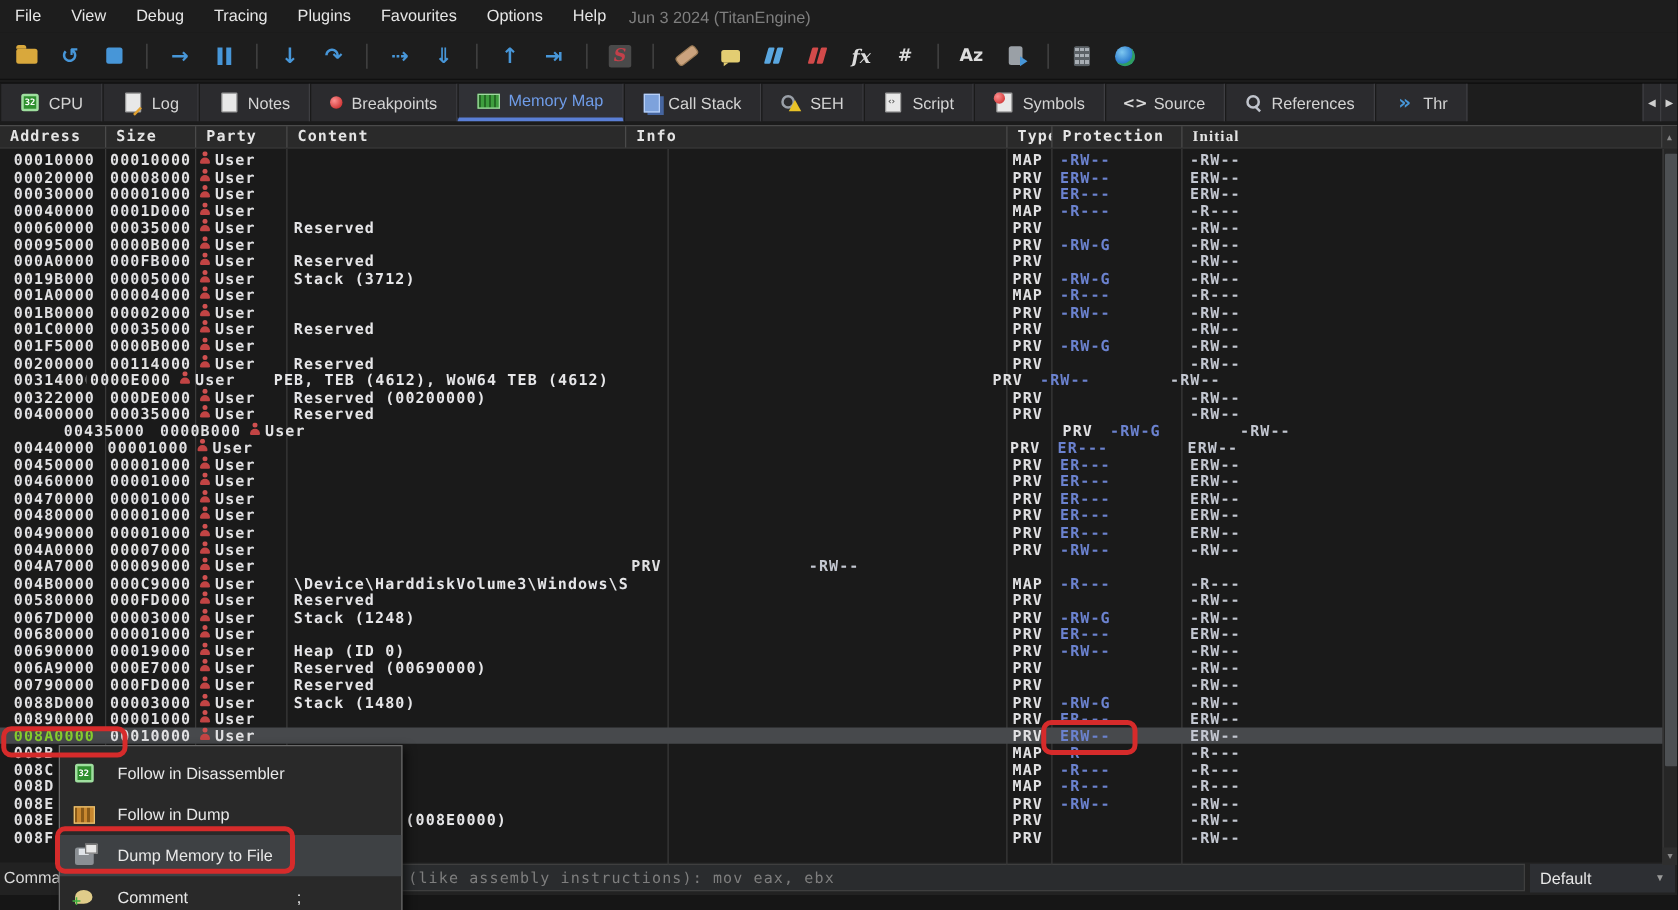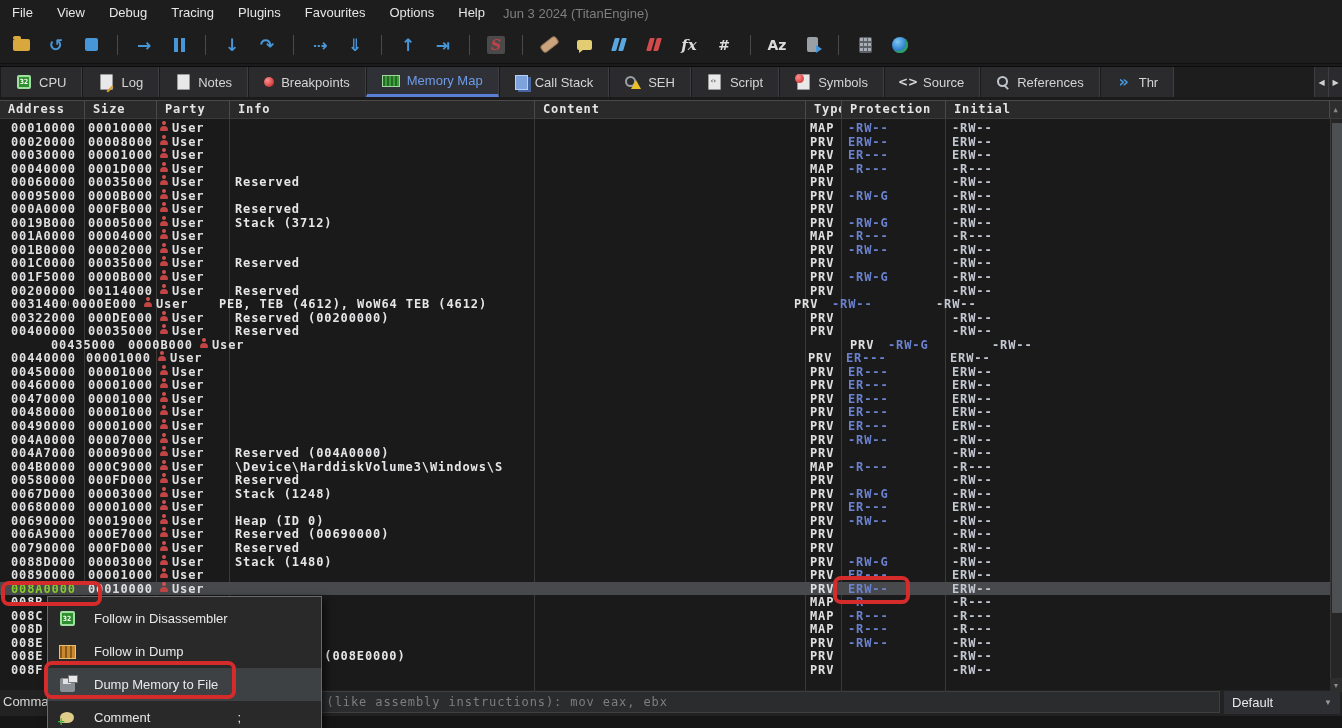--- a/index.html
+++ b/index.html
@@ -251,25 +251,25 @@
       <span class="tsb">◀</span>
       <span class="tsb">▶</span>
     </div>
   </div>
 
   <div class="thead">
     <span class="sarrow up">▲</span>
   <span class="hcell" style="width: 85px;">Address</span>
       <span class="hcell" style="width: 72px;">Size</span>
       <span class="hcell" style="width: 73px;">Party</span>
+      <span class="hcell" style="width: 271px;">Content</span>
       <span class="hcell" style="width: 305px;">Info</span>
-      <span class="hcell" style="width: 271px;">Content</span>
       <span class="hcell" style="width: 36px;">Type</span>
       <span class="hcell" style="width: 104px;">Protection</span>
-      <span class="hcell" style="width: 384px;">Initial</span>
+      <span class="hcell" style="width: 384px; font-family: Liberation Serif, serif;">Initial</span>
     </div>
 
   <div class="tbody">
       <div class="vsep" style="left: 945px;"></div>
       <div class="vsep" style="left: 841px;"></div>
       <div class="vsep" style="left: 805px;"></div>
       <div class="vsep" style="left: 534px;"></div>
       <div class="vsep" style="left: 229px;"></div>
       <div class="vsep" style="left: 156px;"></div>
       <div class="vsep" style="left: 84px;"></div>
@@ -510,21 +510,20 @@
         <span class="cell c-info" style="width: 305px;"></span>
         <span class="cell c-content" style="width: 271px;"></span>
         <span class="cell c-type" style="width: 36px;">PRV</span>
         <span class="cell c-prot" style="width: 104px;">-RW--</span>
         <span class="cell c-init" style="width: 384px;">-RW--</span>
       </div>
       <div class="row">
         <span class="cell c-addr" style="width: 85px;">004A7000</span>
         <span class="cell c-size" style="width: 72px;">00009000</span>
         <span class="cell c-party" style="width: 73px;"><span class="uicon"></span><span>User</span></span>
-        <span class="cell c-info" style="width: 305px;">Reserved (004A0000)</span>
         <span class="cell c-content" style="width: 271px;"></span>
         <span class="cell c-type" style="width: 36px;">PRV</span>
         <span class="cell c-prot" style="width: 104px;"></span>
         <span class="cell c-init" style="width: 384px;">-RW--</span>
       </div>
       <div class="row">
         <span class="cell c-addr" style="width: 85px;">004B0000</span>
         <span class="cell c-size" style="width: 72px;">000C9000</span>
         <span class="cell c-party" style="width: 73px;"><span class="uicon"></span><span>User</span></span>
         <span class="cell c-info" style="width: 305px;">\Device\HarddiskVolume3\Windows\S</span>

